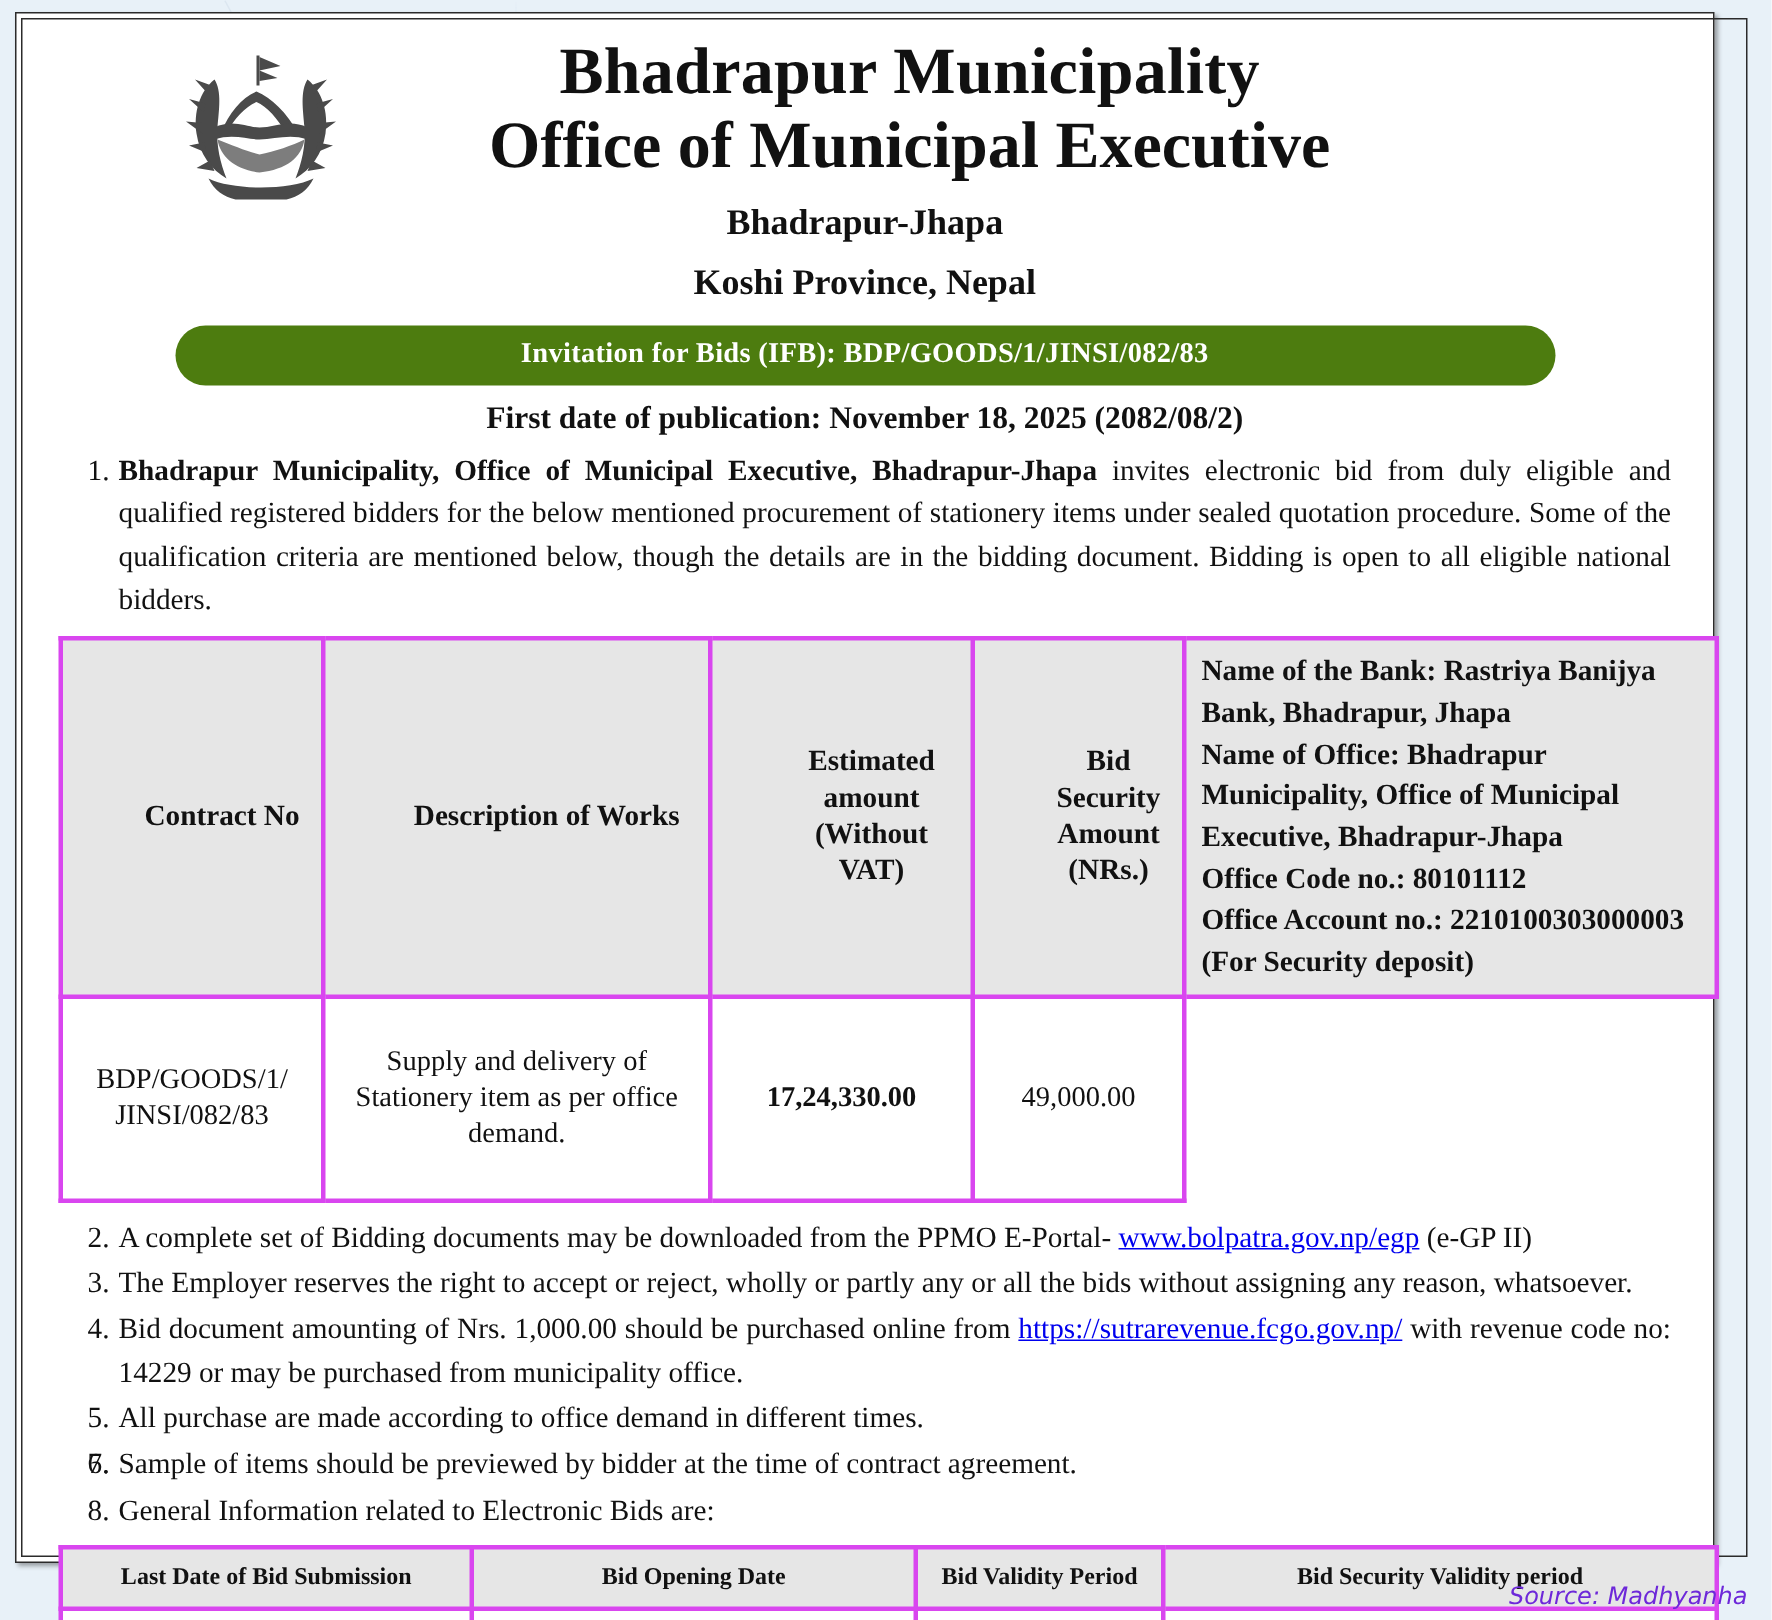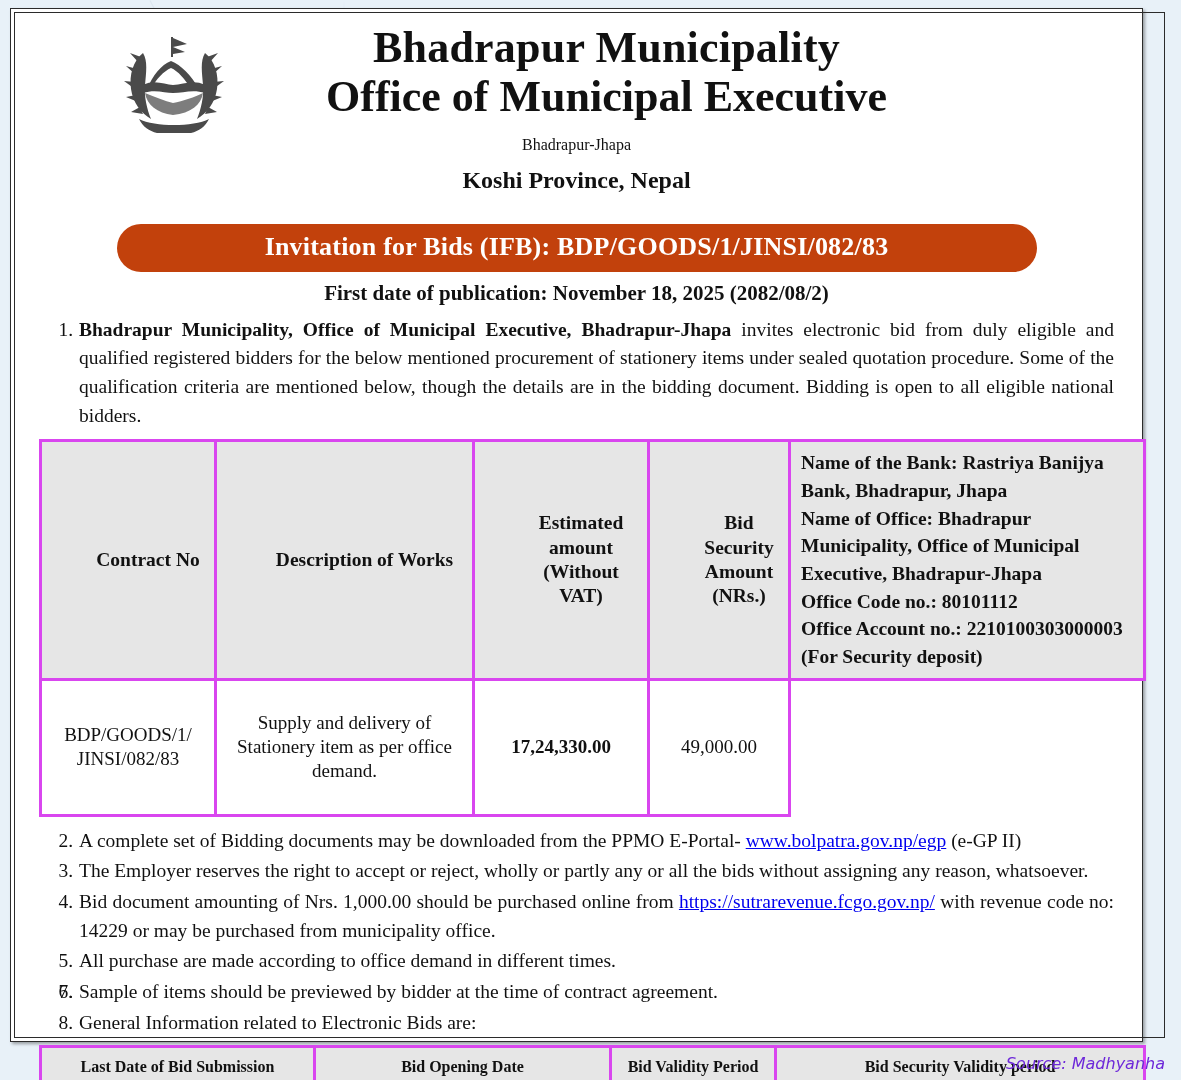--- a/index.html
+++ b/index.html
@@ -139,37 +139,37 @@
     padding-left: 60px;
   }
   .org-sub {
     font-size: 44px;
     font-weight: 700;
     line-height: 1.12;
     margin: 0;
     padding-left: 60px;
   }
   .addr1 {
-    font-size: 16px;
-    font-weight: 400;
+    font-size: 24px;
+    font-weight: 700;
     margin: 14px 0 0 0;
   }
   .addr2 {
     font-size: 24px;
     font-weight: 700;
     margin: 13px 0 0 0;
   }
 
   .ifb-banner {
-    margin: 30px auto 0 auto;
+    margin: 14px auto 0 auto;
     width: 920px;
-    background: #c2410c;
+    background: #4d7c0f;
     color: #ffffff;
     border-radius: 24px;
-    font-size: 26px;
+    font-size: 19px;
     font-weight: 700;
     padding: 8px 0 10px 0;
     letter-spacing: .2px;
   }
   .pubdate {
     text-align: center;
     font-size: 21px;
     font-weight: 700;
     margin: 9px 0 0 0;
   }

